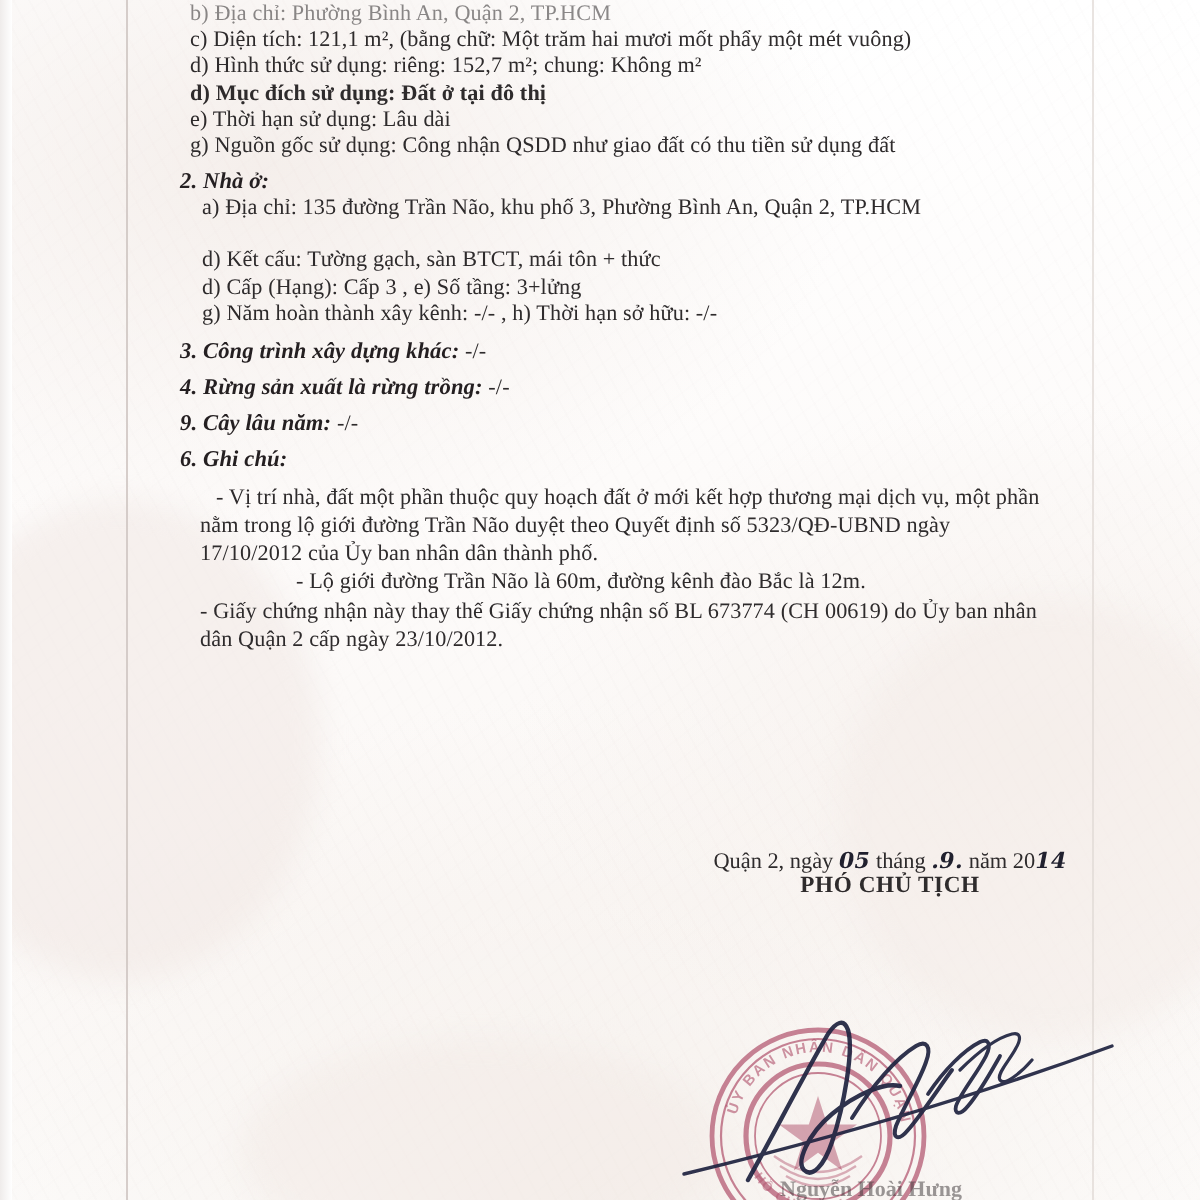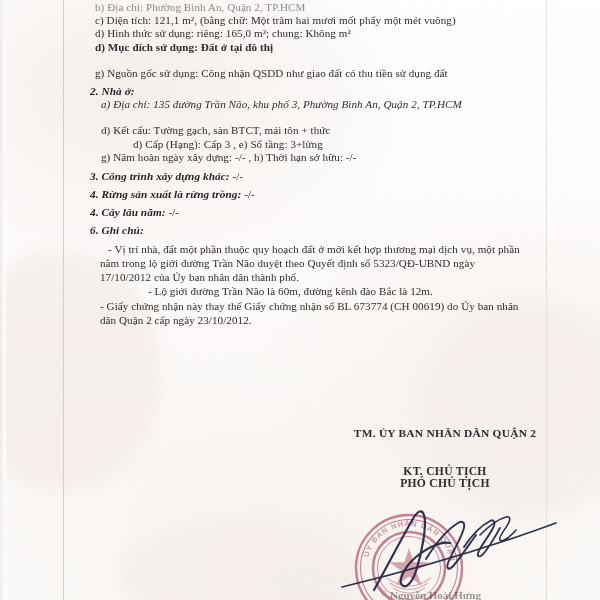--- a/index.html
+++ b/index.html
@@ -81,52 +81,58 @@
   <div class="blotch" style="left:120px;top:520px;width:240px;height:110px;background:rgba(241,233,229,.45);"></div>
 
   <div class="edge-left-outer"></div>
   <div class="rule-v" style="left:63px;"></div>
   <div class="rule-v soft" style="left:546px;"></div>
 
   <div class="doc">
 
     <div class="ln fade-top" style="left:95px;top:1px;">b) Địa chỉ:  Phường Bình An, Quận 2, TP.HCM</div>
     <div class="ln" style="left:95px;top:14px;text-align:right;">c) Diện tích:          121,1     m², (bằng chữ: Một trăm hai mươi mốt phẩy một mét vuông)</div>
-    <div class="ln" style="left:95px;top:27px;">d) Hình thức sử dụng: riêng:    165,0              m²; chung:      Không            m²</div>
+    <div class="ln" style="left:95px;top:27px;">d) Hình thức sử dụng: riêng:    152,7              m²; chung:      Không            m²</div>
     <div class="ln" style="left:95px;top:41px;font-weight:bold;">d) Mục đích sử dụng:  Đất ở tại đô thị</div>
+    <div class="ln" style="left:95px;top:54px;">e) Thời hạn sử dụng:  Lâu dài</div>
     <div class="ln" style="left:95px;top:67px;">g) Nguồn gốc sử dụng: Công nhận QSDD như giao đất có thu tiền sử dụng đất</div>
 
     <div class="ln sec" style="left:90px;top:85px;">2. Nhà ở:</div>
-    <div class="ln" style="left:101px;top:98px;font-style:italic;">a) Địa chỉ:  135 đường Trần Não, khu phố 3, Phường Bình An, Quận 2, TP.HCM</div>
+    <div class="ln" style="left:101px;top:98px;">a) Địa chỉ:  135 đường Trần Não, khu phố 3, Phường Bình An, Quận 2, TP.HCM</div>
     <div class="ln" style="left:101px;top:124px;">d) Kết cấu: Tường gạch, sàn BTCT, mái tôn + thức</div>
-    <div class="ln" style="left:101px;top:138px;margin-left:32px;">d) Cấp (Hạng):  Cấp 3            , e) Số tầng:  3+lửng</div>
-    <div class="ln" style="left:101px;top:151px;">g) Năm hoàn ngày xây dựng: -/-                    , h) Thời hạn sở hữu:  -/-</div>
+    <div class="ln" style="left:101px;top:138px;">d) Cấp (Hạng):  Cấp 3            , e) Số tầng:  3+lửng</div>
+    <div class="ln" style="left:101px;top:151px;">g) Năm hoàn thành xây kênh: -/-                    , h) Thời hạn sở hữu:  -/-</div>
 
     <div class="ln" style="left:90px;top:170px;">
       <span class="sec">3. Công trình xây dựng khác:</span>
       <span>-/-</span>
     </div>
     <div class="ln" style="left:90px;top:188px;text-align:right;">
       <span class="sec">4. Rừng sản xuất là rừng trồng:</span>
       <span>-/-</span>
     </div>
     <div class="ln" style="left:90px;top:206px;">
-      <span class="sec">4. Cây lâu năm:</span>
+      <span class="sec">9. Cây lâu năm:</span>
       <span>-/-</span>
     </div>
 
     <div class="ln sec" style="left:90px;top:224px;">6. Ghi chú:</div>
 
     <div class="ln wrapline" style="left:100px;top:242px;white-space:normal;width:420px;text-indent:8px;line-height:14.2px;">- Vị trí nhà, đất một phần thuộc quy hoạch đất ở mới kết hợp thương mại dịch vụ, một phần nằm trong lộ giới đường Trần Não duyệt theo Quyết định số 5323/QĐ-UBND ngày 17/10/2012 của Ủy ban nhân dân thành phố.</div>
     <div class="ln" style="left:100px;top:285px;margin-left:48px;">- Lộ giới đường Trần Não là 60m, đường kênh đào Bắc là 12m.</div>
     <div class="ln wrapline" style="left:100px;top:299px;white-space:normal;width:420px;line-height:14.2px;">- Giấy chứng nhận này thay thế Giấy chứng nhận số BL 673774 (CH 00619) do Ủy ban nhân dân Quận 2 cấp ngày 23/10/2012.</div>
 
     <div class="sig" style="left:300px;top:424px;width:290px;">
-      <div class="org" style="margin-top:3px;">TM. ỦY BAN NHÂN DÂN QUẬN 2</div>
-      <div class="role" style="margin-top:26px;">KT. CHỦ TỊCH</div>
+      <div class="placeline">
+        <span>Quận 2, ngày</span>
+        <span class="hand">05</span>
+        <span>tháng</span>
+        <span class="hand">.<span>9</span>.</span>
+        <span>năm 20</span><span class="hand">14</span>
+      </div>
       <div class="role" style="margin-top:-1px;">PHÓ CHỦ TỊCH</div>
     </div>
 
     <div class="seal" style="left:353px;top:512px;width:112px;height:112px;">
       <svg width="112" height="112" viewBox="0 0 112 112">
         <g opacity="0.72" fill="none" stroke="#b2556f">
           <circle cx="56" cy="56" r="53" stroke-width="2.4"></circle>
           <circle cx="56" cy="56" r="48.5" stroke-width="1.1"></circle>
           <circle cx="56" cy="56" r="36" stroke-width="2.6"></circle>
           <circle cx="56" cy="56" r="31.5" stroke-width="0.9"></circle>

